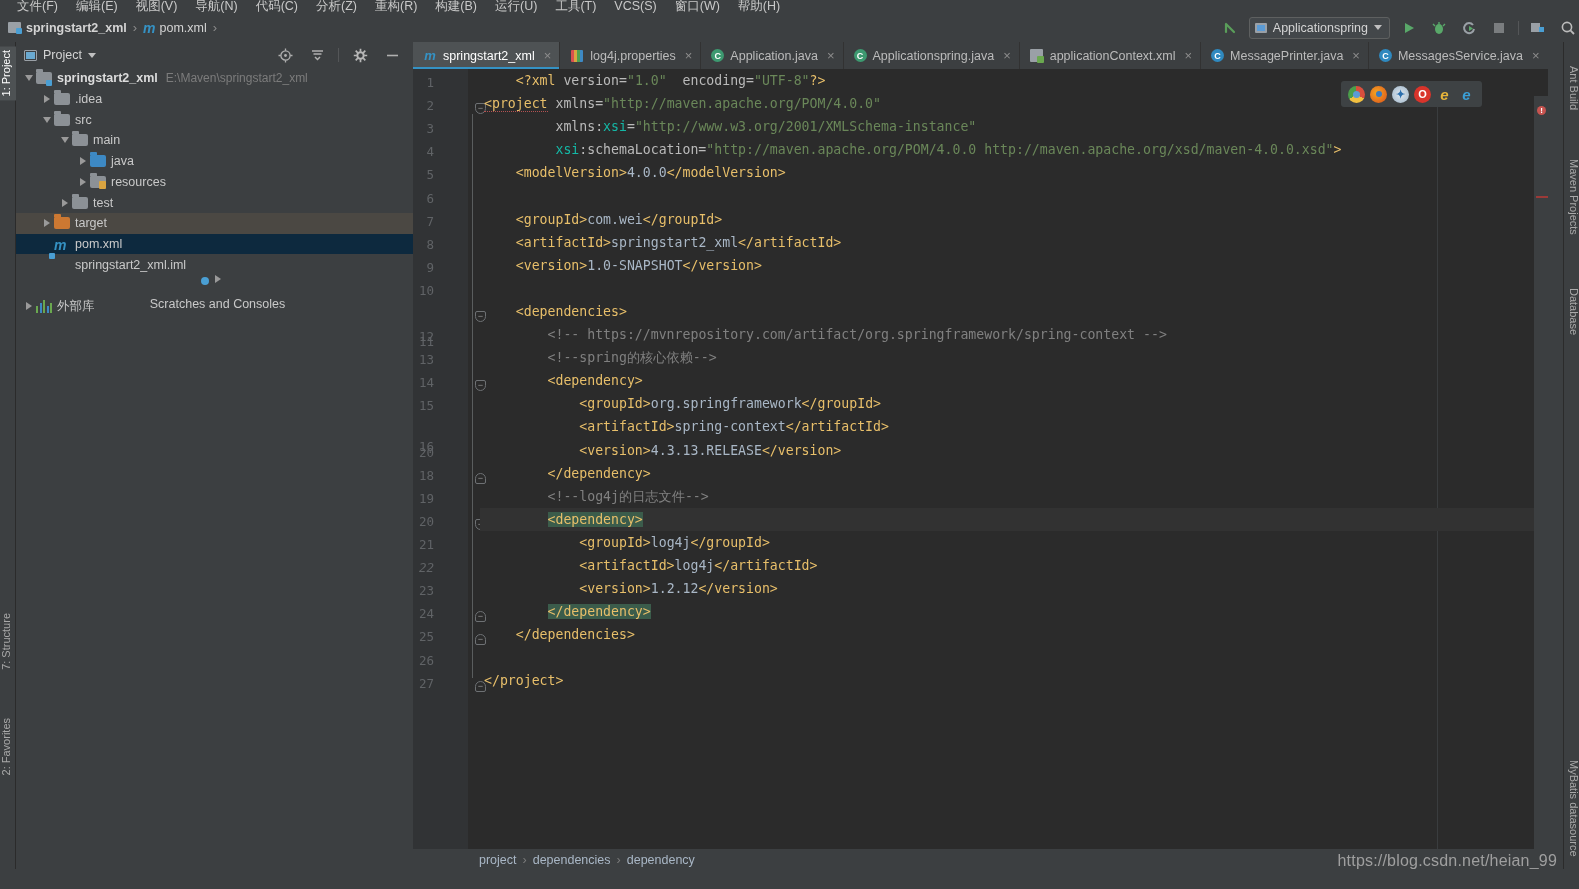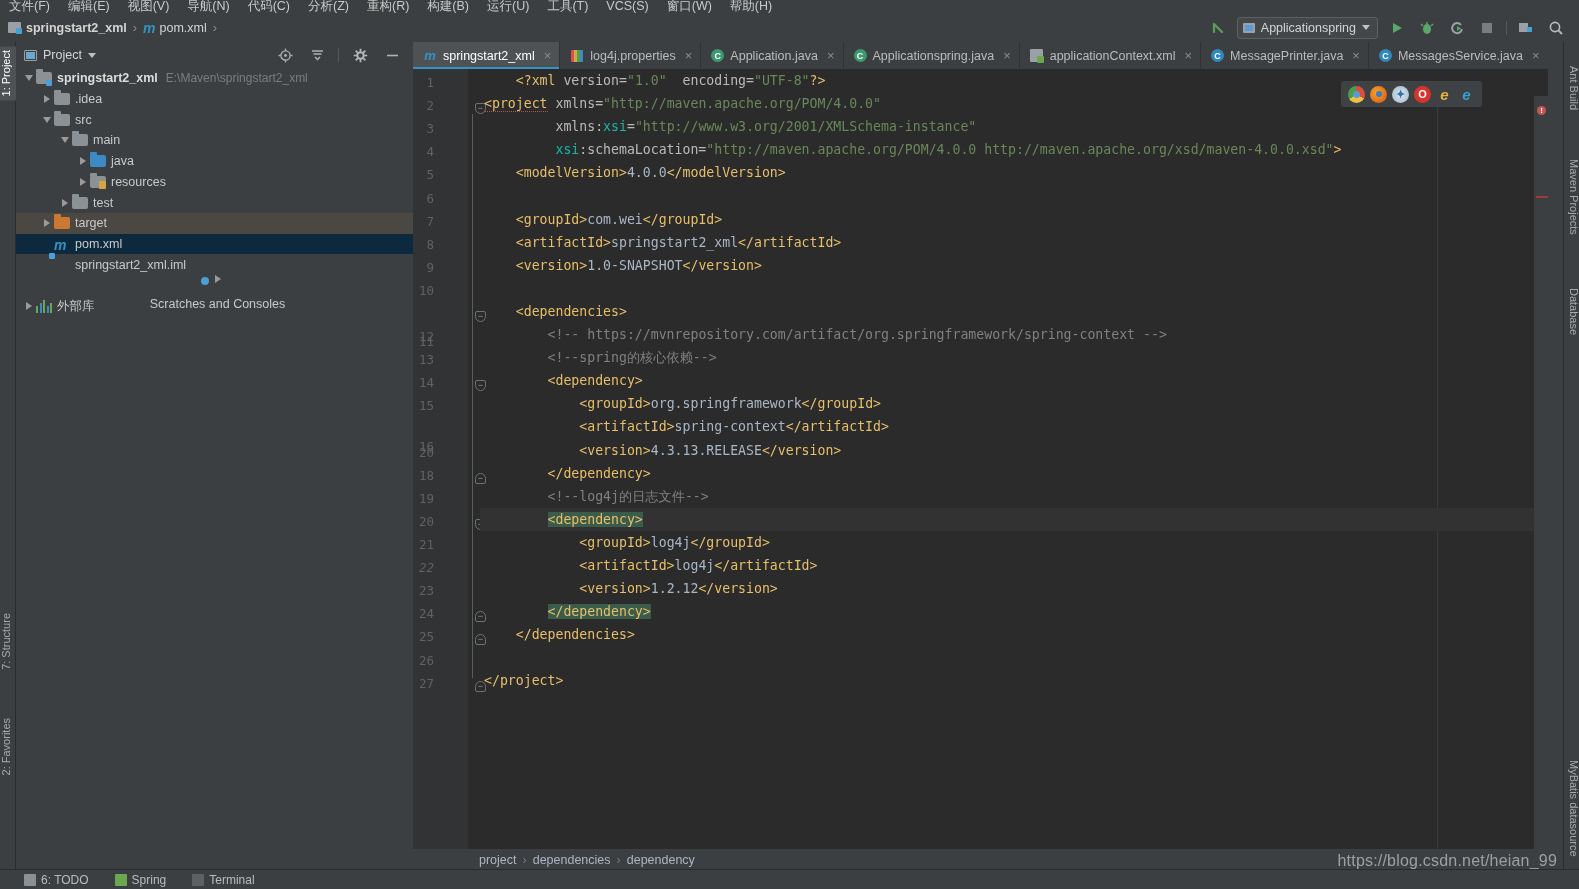--- a/index.html
+++ b/index.html
@@ -9,21 +9,21 @@
     font-family: "Liberation Sans", sans-serif;
     overflow: hidden;
     color: #bbbbbb;
   }
   #app { position: relative; width: 1579px; height: 889px; }
 
   
   .menubar {
     position: absolute; left: 0; top: 0; width: 1579px; height: 13px;
     background: #3c3f41; overflow: hidden;
-    display: flex; align-items: center; padding-left: 0;
+    display: flex; align-items: center; padding-left: 8px;
   }
   .menu-item {
     font-size: 12.5px; color: #c9c9c9; padding: 0 9px; line-height: 13px;
     white-space: nowrap;
   }
 
   
   .navbar {
     position: absolute; left: 0; top: 13px; width: 1579px; height: 29px;
     background: #3c3f41; display: flex; align-items: center;
@@ -35,21 +35,21 @@
   .mod-icon {
     width: 13px; height: 11px; margin-right: 5px; position: relative;
     background: #9aa0a6; border-radius: 1px;
   }
   .mod-icon::after {
     content: ""; position: absolute; right: -1px; bottom: -1px;
     width: 6px; height: 6px; background: #4a9fd4; border-radius: 1px;
   }
   .m-glyph { color: #3592c4; font-style: italic; font-weight: bold; font-size: 14px; margin-right: 4px; }
 
-  .nav-right { margin-left: auto; display: flex; align-items: center; padding-right: 12px; gap: 8px; }
+  .nav-right { margin-left: auto; display: flex; align-items: center; padding-right: 0; gap: 8px; }
   .icon-btn { width: 22px; height: 22px; display: flex; align-items: center; justify-content: center; }
   .runcfg {
     display: flex; align-items: center; gap: 6px;
     border: 1px solid #5e6060; border-radius: 3px;
     height: 22px; padding: 0 7px 0 5px; background: #43474a;
     font-size: 12.5px; color: #d4d4d4;
   }
   .runcfg .cfg-ico {
     width: 12px; height: 10px; background: #9aa0a6; border-radius: 1px; position: relative;
   }
@@ -586,28 +586,14 @@
       <div class="vtab" style="top: 20px;">Ant Build</div>
       <div class="vtab" style="top: 112.8px;">Maven Projects</div>
       <div class="vtab" style="top: 241.6px;">Database</div>
       <div class="vtab" style="bottom: 28px;">MyBatis datasource</div>
     </div>
 
   <div class="watermark">https://blog.csdn.net/heian_99</div>
 
   <div class="bottom-sheet"></div>
 
-  <div class="bottombar" id="bottombar">
-      <span class="bb-item">
-        <span style="width: 12px; height: 12px; display: inline-block; background: rgb(140, 145, 150); border-radius: 1px;"></span>
-        <span>6: TODO</span>
-      </span>
-      <span class="bb-item">
-        <span style="width: 12px; height: 12px; display: inline-block; background: rgb(106, 168, 79); border-radius: 1px;"></span>
-        <span>Spring</span>
-      </span>
-      <span class="bb-item">
-        <span style="width: 12px; height: 12px; display: inline-block; background: rgb(92, 96, 99); border-radius: 1px;"></span>
-        <span>Terminal</span>
-      </span>
-    </div>
 
 </div>
 
 </body></html>

